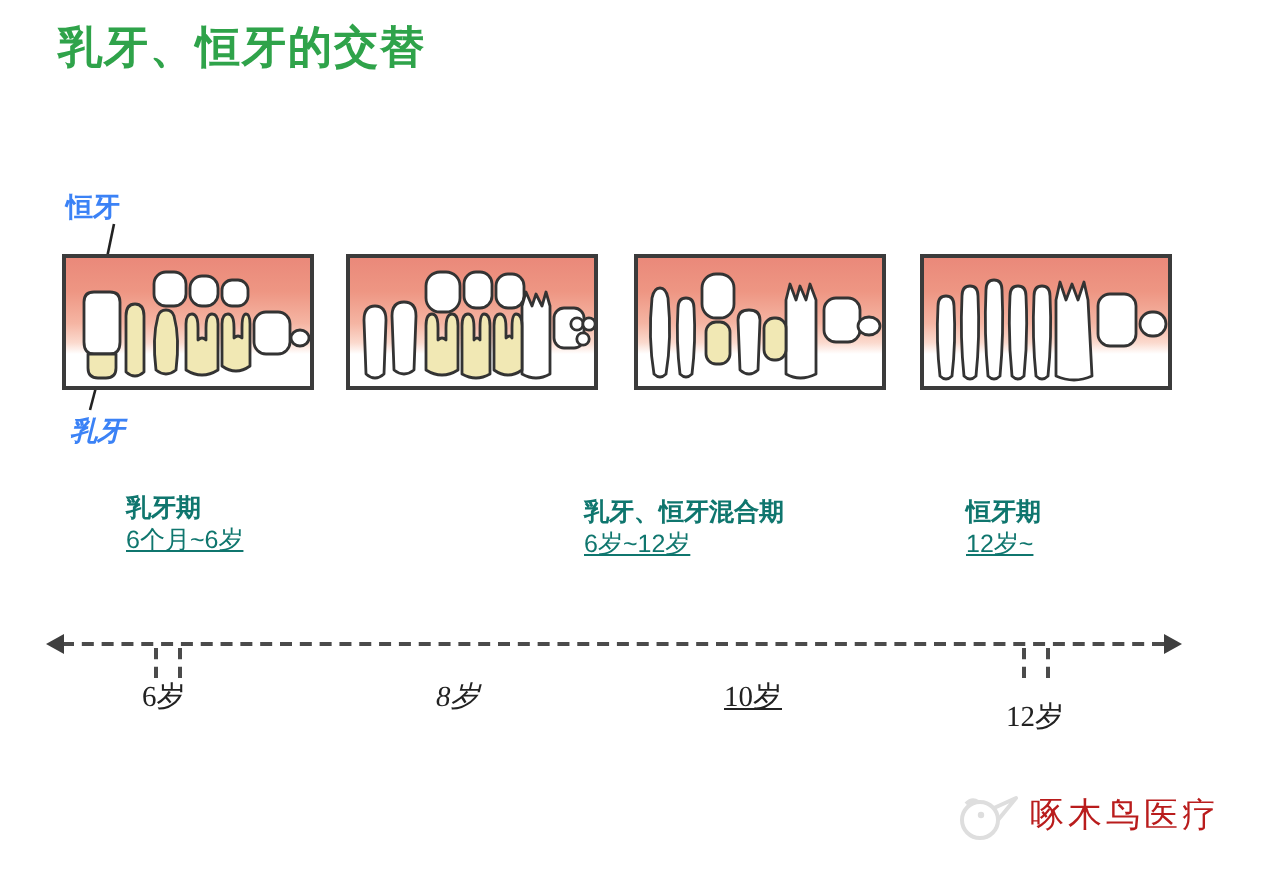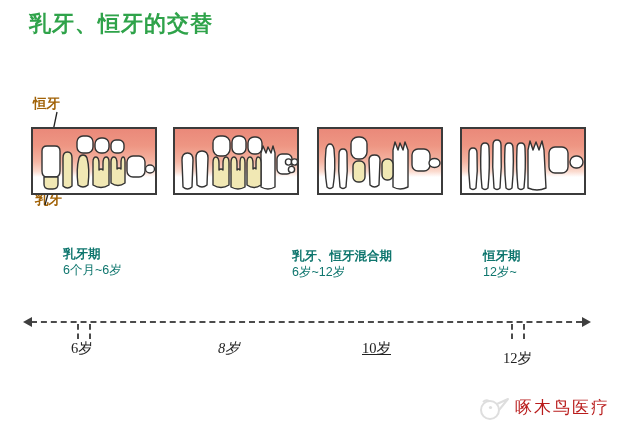--- a/index.html
+++ b/index.html
@@ -5,42 +5,42 @@
   html,body{margin:0;padding:0;background:#ffffff;}
   .slide{
     position:relative;width:630px;height:442px;background:#ffffff;overflow:hidden;
     font-family:"Liberation Sans", sans-serif;color:#111;
   }
   .page-title{
     position:absolute;left:29px;top:9px;
     font-size:22px;font-weight:bold;color:#2fa34a;letter-spacing:1px;white-space:nowrap;
   }
   .anno{
-    position:absolute;font-size:13.5px;font-weight:bold;color:#a16207;white-space:nowrap;
+    position:absolute;font-size:13.5px;font-weight:bold;color:#3b82f6;white-space:nowrap;
   }
   .anno.permanent{left:33px;top:95px;}
-  .anno.deciduous{left:35px;top:191px;}
+  .anno.deciduous{left:35px;top:207px;font-style:italic;}
   .pointer-overlay{position:absolute;left:0;top:0;width:637px;height:442px;pointer-events:none;}
   
   .panel{
     position:absolute;top:127px;width:126px;height:68px;
     border:2px solid #3b3b3b;background:#ffffff;box-sizing:border-box;
   }
   .panel .gum{
     position:absolute;left:0;top:0;right:0;height:48px;
     background:linear-gradient(180deg,#ea897a 0%,#ee9683 35%,#f5b5a3 68%,#fbd9cd 88%,#ffffff 100%);
   }
   .panel svg{position:absolute;left:0;top:0;}
   .p1{left:31px;}.p2{left:173px;}.p3{left:317px;}.p4{left:460px;}
   .tooth-w{fill:#ffffff;stroke:#333333;stroke-width:1.4;stroke-linejoin:round;}
   .tooth-y{fill:#f1e8b4;stroke:#333333;stroke-width:1.4;stroke-linejoin:round;}
   
   .stage{position:absolute;font-size:12.5px;line-height:16px;color:#0f766e;white-space:nowrap;}
   .stage .t{font-weight:bold;display:block;}
-  .stage .r{font-weight:normal;display:block;}
+  .stage .r{font-weight:normal;display:block;text-decoration:underline;}
   .stage.s1{left:63px;top:246px;}
   .stage.s2{left:272px;top:248px;margin-left:20px;}
   .stage.s3{left:483px;top:248px;}
   
   .tl-line{position:absolute;left:31px;top:321px;width:551px;border-top:2px dashed #4b4b4b;}
   .tl-arrow{position:absolute;width:0;height:0;border-style:solid;}
   .tl-arrow.left{left:23px;top:317px;border-width:5px 9px 5px 0;border-color:transparent #3f3f3f transparent transparent;}
   .tl-arrow.right{left:582px;top:317px;border-width:5px 0 5px 9px;border-color:transparent transparent transparent #3f3f3f;}
   .tl-tick{position:absolute;top:324px;height:15px;width:0;border-left:2px dashed #4b4b4b;}
   .tick-a{left:77px;}.tick-b{left:89px;}.tick-c{left:511px;}.tick-d{left:523px;}

